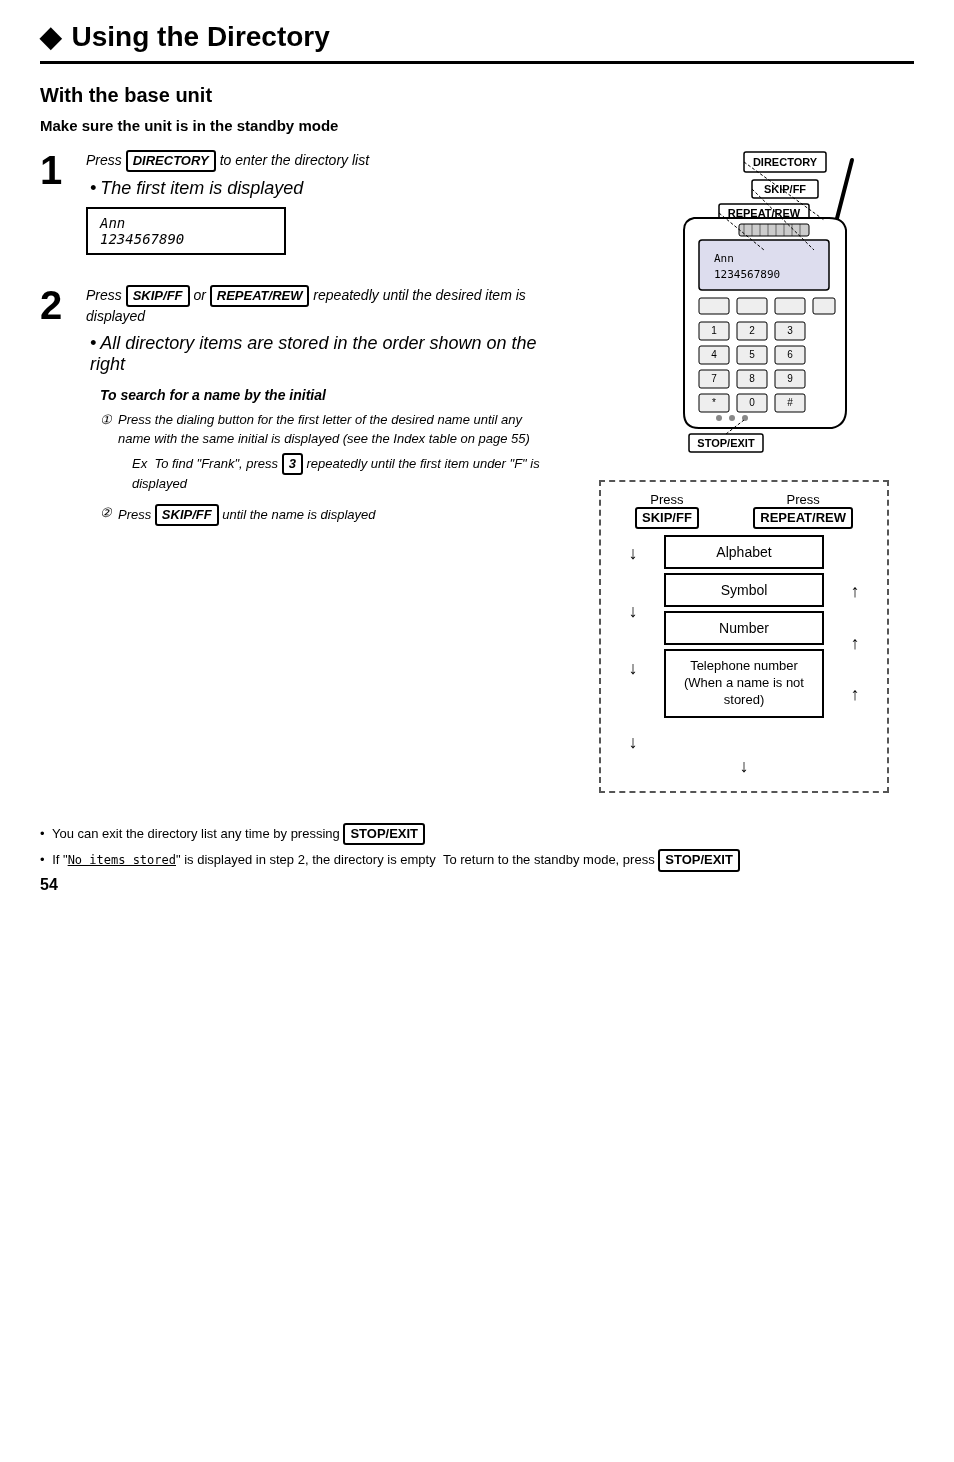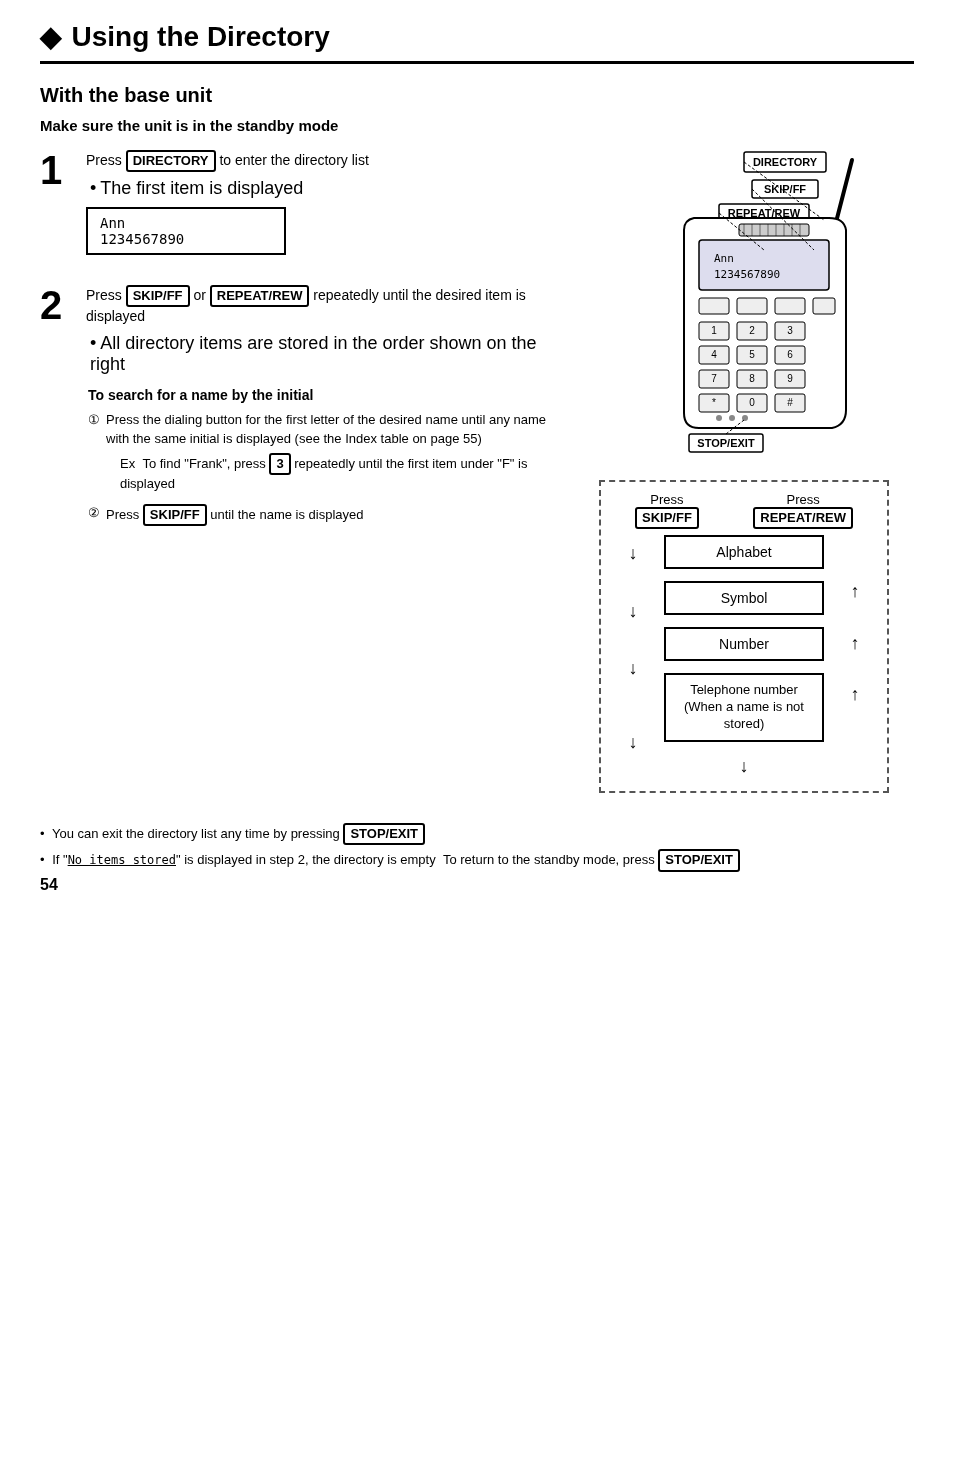--- a/index.html
+++ b/index.html
@@ -68,20 +68,21 @@
       align-items: flex-start;
     }
     .step-number {
       font-size: 40px;
       font-weight: bold;
       line-height: 1;
       min-width: 36px;
     }
     .step-content {
       flex: 1;
+      font-style: italic;
     }
     .step-content p {
       font-size: 14px;
       line-height: 1.4;
       margin-bottom: 6px;
     }
     .step-content .bullet {
       font-size: 18px;
       margin-left: 4px;
       margin-bottom: 8px;
@@ -112,21 +113,21 @@
       font-size: 14px;
       font-family: monospace;
       background: #fff;
     }
     .display-box .name { font-weight: normal; }
     .display-box .number { font-weight: normal; }
 
     
     .search-section {
       margin-top: 12px;
-      margin-left: 2px;
+      margin-left: 14px;
     }
     .search-section .search-title {
       font-weight: bold;
       font-size: 14px;
       margin-bottom: 8px;
     }
     .search-section ol {
       list-style: none;
       padding: 0;
     }
@@ -372,21 +373,21 @@
         <div style="display:flex; flex-direction:column; align-items:center; padding-top:8px; width:36px; gap:0;">
           <div class="f-arrow">↓</div>
           <div style="height:36px;"></div>
           <div class="f-arrow">↓</div>
           <div style="height:36px;"></div>
           <div class="f-arrow">↓</div>
           <div style="height:52px;"></div>
           <div class="f-arrow">↓</div>
         </div>
 
-        <div style="display:flex; flex-direction:column; align-items:center; flex:1; gap:12px;">
+        <div style="display:flex; flex-direction:column; align-items:center; flex:1; gap:4px;">
           <div class="flow-box-inner">Alphabet</div>
           <div class="flow-box-inner">Symbol</div>
           <div class="flow-box-inner">Number</div>
           <div class="flow-box-inner" style="font-size:13px; line-height:1.3;">Telephone number<br>(When a name is not stored)</div>
         </div>
 
         <div style="display:flex; flex-direction:column; align-items:center; padding-top:46px; width:36px; gap:0;">
           <div class="f-arrow">↑</div>
           <div style="height:30px;"></div>
           <div class="f-arrow">↑</div>

